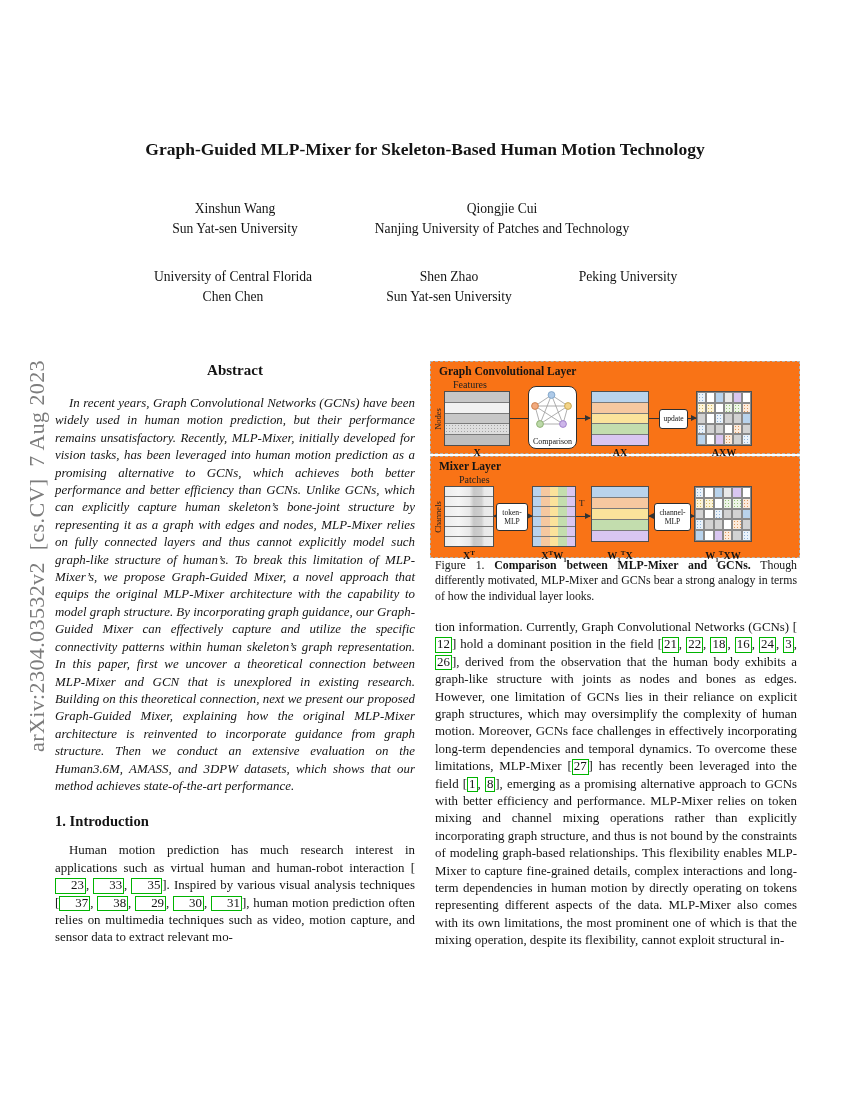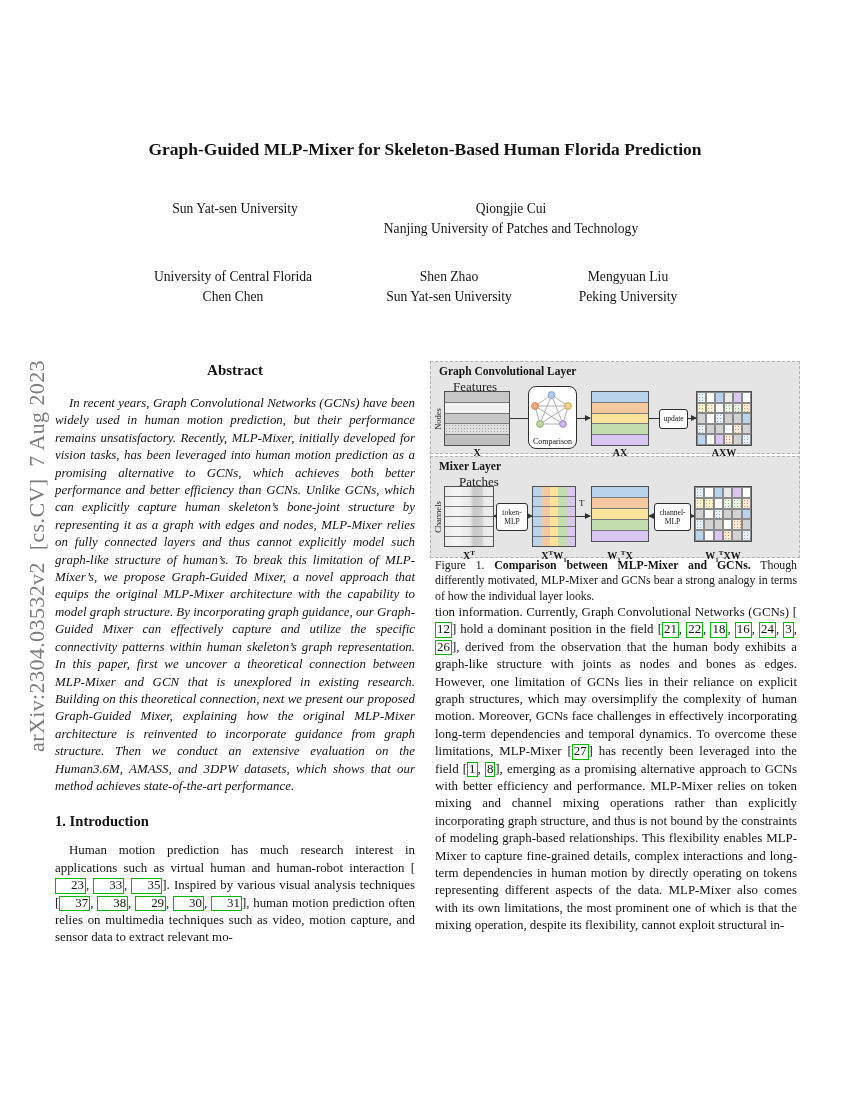--- a/index.html
+++ b/index.html
@@ -9,46 +9,46 @@
   
   #watermark{position:absolute;left:37px;top:556px;
     transform:translate(-50%,-50%) rotate(-90deg);
     font-size:22px;color:#7c7c7c;white-space:pre;letter-spacing:.4px;}
 
   
   #title{position:absolute;left:0;right:0;top:139px;margin:0;text-align:center;
     font-size:17.5px;font-weight:bold;}
   .author{position:absolute;text-align:center;font-size:13.6px;line-height:19.5px;}
   #auth-1{left:115px;top:199px;width:240px;}
-  #auth-2{left:341px;top:199px;width:340px;}
+  #auth-2{left:332px;top:199px;width:340px;}
   #auth-3{left:120px;top:267px;width:226px;}
   #auth-4{left:339px;top:267px;width:220px;}
   #auth-5{left:518px;top:267px;width:220px;}
 
   
   #left-col{position:absolute;left:55px;top:362px;width:360px;}
   #right-col{position:absolute;left:435px;top:361px;width:362px;}
 
   #abstract-heading{text-align:center;font-size:15px;font-weight:bold;margin:0 0 16px 0;}
   #abstract-text{font-style:italic;font-size:12.9px;line-height:17.4px;
     text-align:justify;text-indent:14px;margin:0;}
   #intro-heading{font-size:14.6px;font-weight:bold;margin:18px 0 12px 0;}
   .body-par{font-size:12.9px;line-height:17.4px;text-align:justify;margin:0;}
   #intro-text{text-indent:14px;}
 
   
   .cite{border:1px solid #00b400;padding:0 1px;display:inline-block;line-height:1.05;}
 
   
   #figure{margin-left:-5px;width:370px;}
-  .panel{border:1.5px dashed #b3b3b3;position:relative;background:#e5e5e5;box-sizing:border-box;}
+  .panel{border:1.5px dashed #b3b3b3;position:relative;background:#f97316;box-sizing:border-box;}
   #panel-gcn{height:93px;}
   #panel-mixer{height:102px;margin-top:2px;}
   .panel-title{position:absolute;left:8px;top:3px;font-size:11.5px;font-weight:bold;}
-  .small-label{position:absolute;font-size:13px;color:#222;}
+  .small-label{position:absolute;font-size:10px;color:#222;}
   .vlabel{position:absolute;font-size:8.5px;color:#222;transform:translate(-50%,-50%) rotate(-90deg);}
   .mat-label{position:absolute;font-size:10px;font-weight:bold;text-align:center;}
   .mat-label sup,.mat-label sub{font-size:7px;}
 
   .matrix{position:absolute;border:1.4px solid #4f4f4f;display:flex;flex-direction:column;box-sizing:border-box;}
   .matrix > div{flex:1;}
   .matrix > div + div{border-top:1.2px solid #7a7a7a;}
   .grow.gm{background:#c7c7c7;} .grow.gl{background:#f1f1f1;} .grow.gm2{background:#bfbfbf;}
   .grow.gd{background-color:#dedede;background-image:radial-gradient(circle,#a6a6a6 .8px,transparent .8px);background-size:3px 3px;}
   .xtrow{background:linear-gradient(90deg,#ececec 0%,#f5f5f5 28%,#e8e8e8 52%,#c7c7c7 60%,#cfcfcf 76%,#e9e9e9 82%,#ededed 100%);}
@@ -74,47 +74,47 @@
     position:absolute;background:#fff;z-index:3;}
   #aggregate-label{position:absolute;bottom:2px;left:0;right:0;text-align:center;font-size:8px;}
 
   .hline{position:absolute;height:1.4px;background:#333;z-index:1;}
   .head-r::after{content:"";position:absolute;right:-1px;top:-3.1px;border-left:6px solid #333;
     border-top:3.8px solid transparent;border-bottom:3.8px solid transparent;}
   .head-l::before{content:"";position:absolute;left:-1px;top:-3.1px;border-right:6px solid #333;
     border-top:3.8px solid transparent;border-bottom:3.8px solid transparent;}
 
   #caption{font-size:11.8px;line-height:15.3px;text-align:justify;}
-  #rc-text{margin-top:0;}
+  #rc-text{margin-top:15px;}
   sup{font-size:70%;} sub{font-size:70%;}
 </style>
 </head>
 <body>
 
 <div id="watermark">arXiv:2304.03532v2  [cs.CV]  7 Aug 2023</div>
 
-<h1 id="title">Graph-Guided MLP-Mixer for Skeleton-Based Human Florida Prediction</h1>
+<h1 id="title">Graph-Guided MLP-Mixer for Skeleton-Based Human Motion Technology</h1>
 
 <div class="author" id="auth-1">
+  <div>Xinshun Wang</div>
   <div>Sun Yat-sen University</div>
 </div>
 <div class="author" id="auth-2">
   <div>Qiongjie Cui</div>
   <div>Nanjing University of Patches and Technology</div>
 </div>
 <div class="author" id="auth-3">
   <div>University of Central Florida</div>
   <div>Chen Chen</div>
 </div>
 <div class="author" id="auth-4">
   <div>Shen Zhao</div>
   <div>Sun Yat-sen University</div>
 </div>
 <div class="author" id="auth-5">
-  <div>Mengyuan Liu</div>
   <div>Peking University</div>
 </div>
 
 <div id="left-col">
   <div id="abstract-heading">Abstract</div>
   <p id="abstract-text" class="body-par">In recent years, Graph Convolutional Networks (GCNs) have been widely used in human motion prediction, but their performance remains unsatisfactory. Recently, MLP-Mixer, initially developed for vision tasks, has been leveraged into human motion prediction as a promising alternative to GCNs, which achieves both better performance and better efficiency than GCNs. Unlike GCNs, which can explicitly capture human skeleton’s bone-joint structure by representing it as a graph with edges and nodes, MLP-Mixer relies on fully connected layers and thus cannot explicitly model such graph-like structure of human’s. To break this limitation of MLP-Mixer’s, we propose Graph-Guided Mixer, a novel approach that equips the original MLP-Mixer architecture with the capability to model graph structure. By incorporating graph guidance, our Graph-Guided Mixer can effectively capture and utilize the specific connectivity patterns within human skeleton’s graph representation. In this paper, first we uncover a theoretical connection between MLP-Mixer and GCN that is unexplored in existing research. Building on this theoretical connection, next we present our proposed Graph-Guided Mixer, explaining how the original MLP-Mixer architecture is reinvented to incorporate guidance from graph structure. Then we conduct an extensive evaluation on the Human3.6M, AMASS, and 3DPW datasets, which shows that our method achieves state-of-the-art performance.</p>
   <div id="intro-heading">1. Introduction</div>
   <p id="intro-text" class="body-par">Human motion prediction has much research interest in applications such as virtual human and human-robot interaction [<span class="cite">23</span>, <span class="cite">33</span>, <span class="cite">35</span>]. Inspired by various visual analysis techniques [<span class="cite">37</span>, <span class="cite">38</span>, <span class="cite">29</span>, <span class="cite">30</span>, <span class="cite">31</span>], human motion prediction often relies on multimedia techniques such as video, motion capture, and sensor data to extract relevant mo-</p>
 </div>
 

